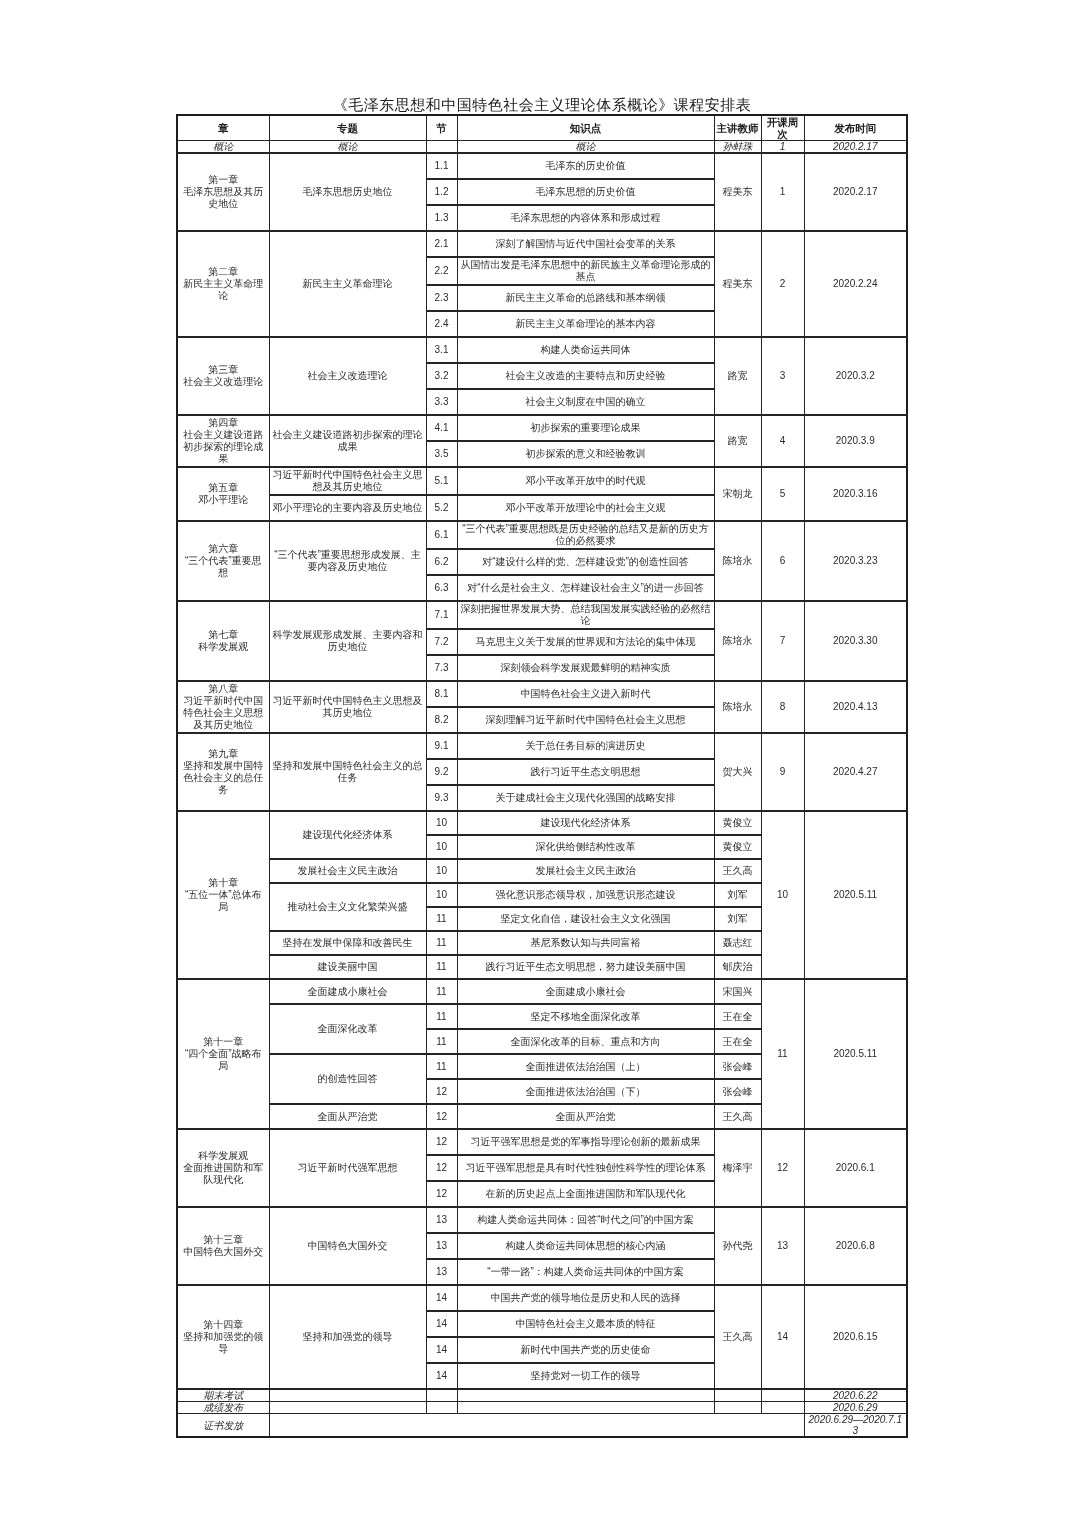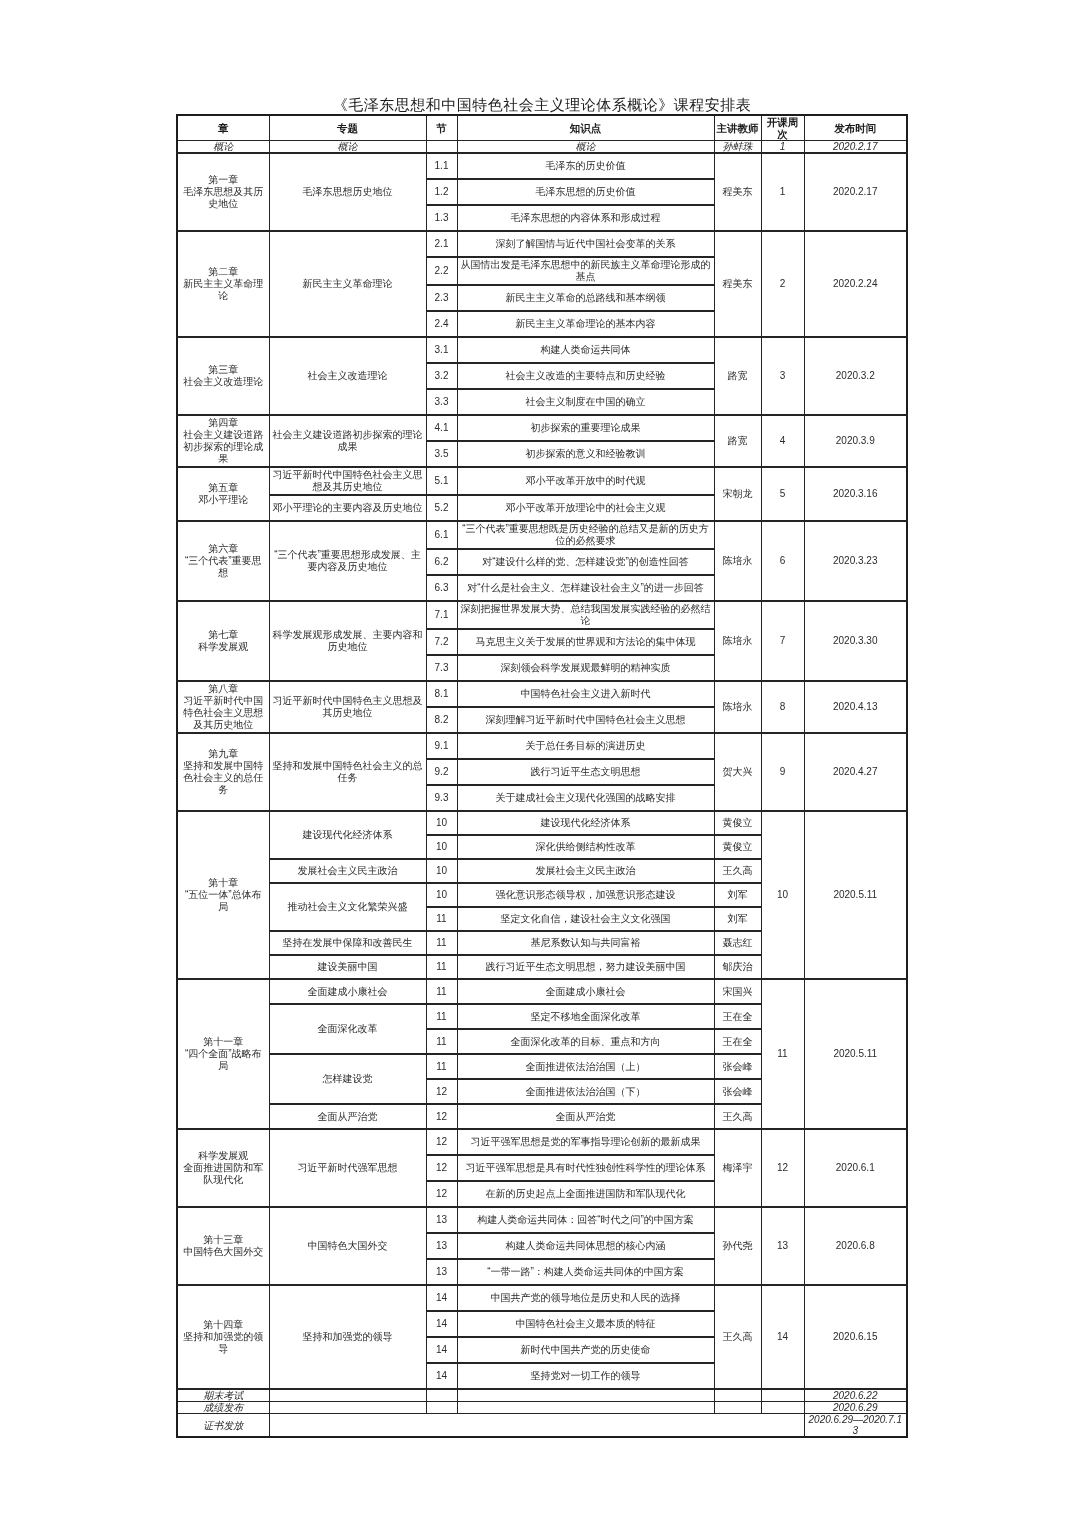--- a/index.html
+++ b/index.html
@@ -309,21 +309,21 @@
             <td>11</td>
             <td>坚定不移地全面深化改革</td>
             <td>王在全</td>
           </tr>
           <tr class="h25 sep">
             <td>11</td>
             <td>全面深化改革的目标、重点和方向</td>
             <td>王在全</td>
           </tr>
           <tr class="h25 sep">
-            <td rowspan="2">怎样建设党</td>
+            <td rowspan="2">的创造性回答</td>
             <td>11</td>
             <td>全面推进依法治治国（上）</td>
             <td>张会峰</td>
           </tr>
           <tr class="h25 sep">
             <td>12</td>
             <td>全面推进依法治治国（下）</td>
             <td>张会峰</td>
           </tr>
           <tr class="h25 sep">

